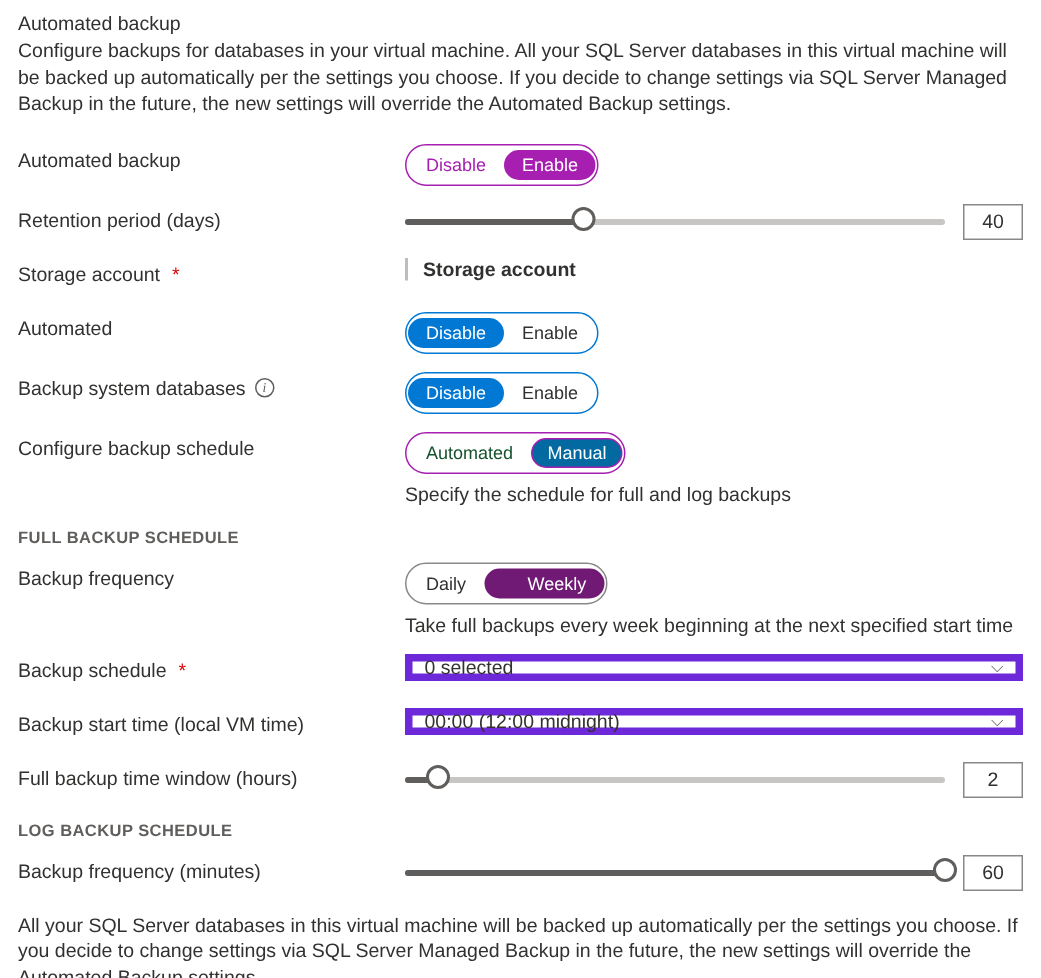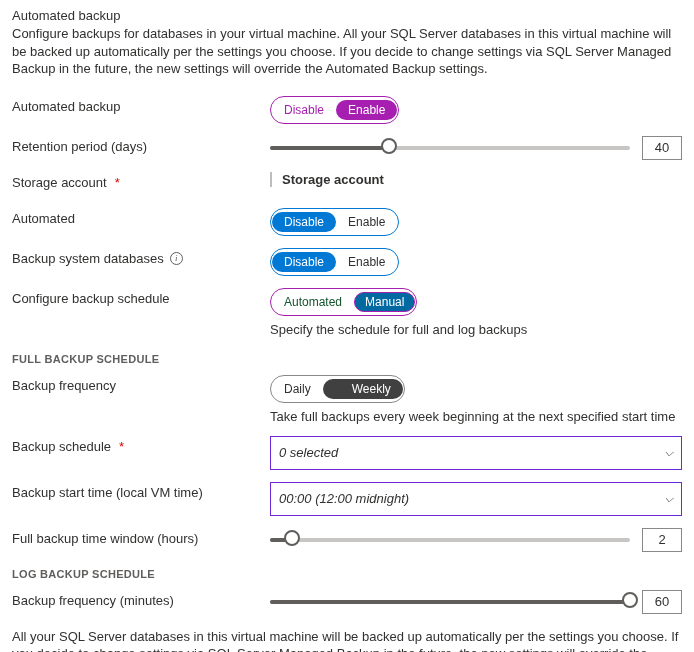--- a/index.html
+++ b/index.html
@@ -42,21 +42,21 @@
     cursor: pointer;
     line-height: 18px;
   }
   .pill.purple { border-color: #a61fb0; }
   .pill.purple .sel { background: #a61fb0; color: #fff; }
   .pill.purple .unsel { color: #a61fb0; }
   .pill.blue { border-color: #0078d4; }
   .pill.blue .sel { background: #0078d4; color: #fff; }
   .pill.blue .unsel { color: #323130; }
   .pill.blue2 { border-color: #8a8886; }
-  .pill.blue2 .sel { background: #404040; color: #fff; padding-left: 29px; }
+  .pill.blue2 .sel { background: #701a75; color: #fff; padding-left: 29px; }
   .pill.blue2 .unsel { color: #323130; }
   .pill.purple-inner { border-color: #a61fb0; }
   .pill.purple-inner .unsel { color: #14532d; }
   .pill.purple-inner .sel { background: #0369a1; color: #fff; border:1px solid #a61fb0; padding:0px 10px; }
   .slider-wrap { display:flex; align-items:center; gap:12px; }
   .slider-track {
     position: relative;
     flex: 1;
     height: 22px;
     display:flex;
@@ -76,23 +76,23 @@
   }
   .slider-box {
     width: 40px; height: 24px; border:1px solid #8a8886;
     text-align:center; font-size:13px; line-height:22px;
   }
   .storage-block { border-left: 2px solid #bdbdbd; padding-left: 10px; }
   .storage-title { font-weight: 600; margin-bottom: 2px; }
   .link { color: #0078d4; cursor:pointer; }
   .hint { font-size: 13px; margin-top: 6px; }
   .dropdown {
-    width: 100%; height: 34px; border:1px solid #6d28d9;
+    width: 100%; height: 18px; border:5px solid #6d28d9;
     display:flex; align-items:center; justify-content:space-between;
-    padding: 0 8px; font-size:13px; background:#fff;font-style:italic;
+    padding: 0 8px; font-size:13px; background:#fff;
   }
   .chev { font-size: 11px; color:#605e5c; }
   .info-icon {
     width:13px; height:13px; border:1px solid #605e5c; border-radius:50%;
     display:inline-flex; align-items:center; justify-content:center;
     font-size:9px; font-style: italic; font-family: Georgia, serif; color:#605e5c;
   }
   .footer { font-size:13px; line-height:1.35; margin-top: 14px; }
 </style>
 </head>

